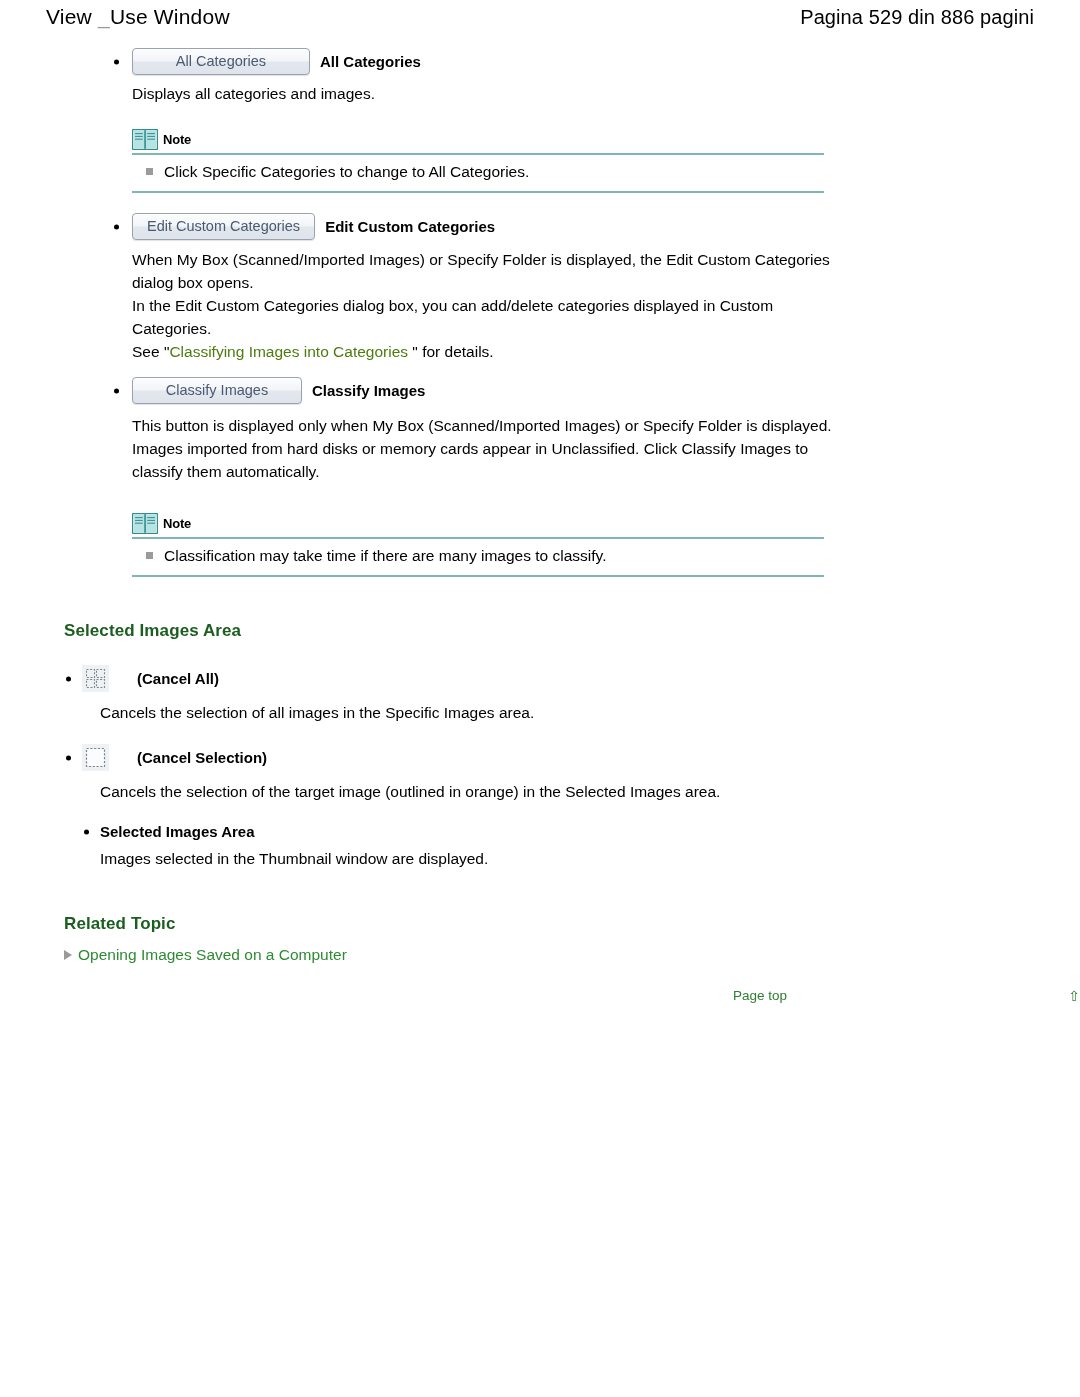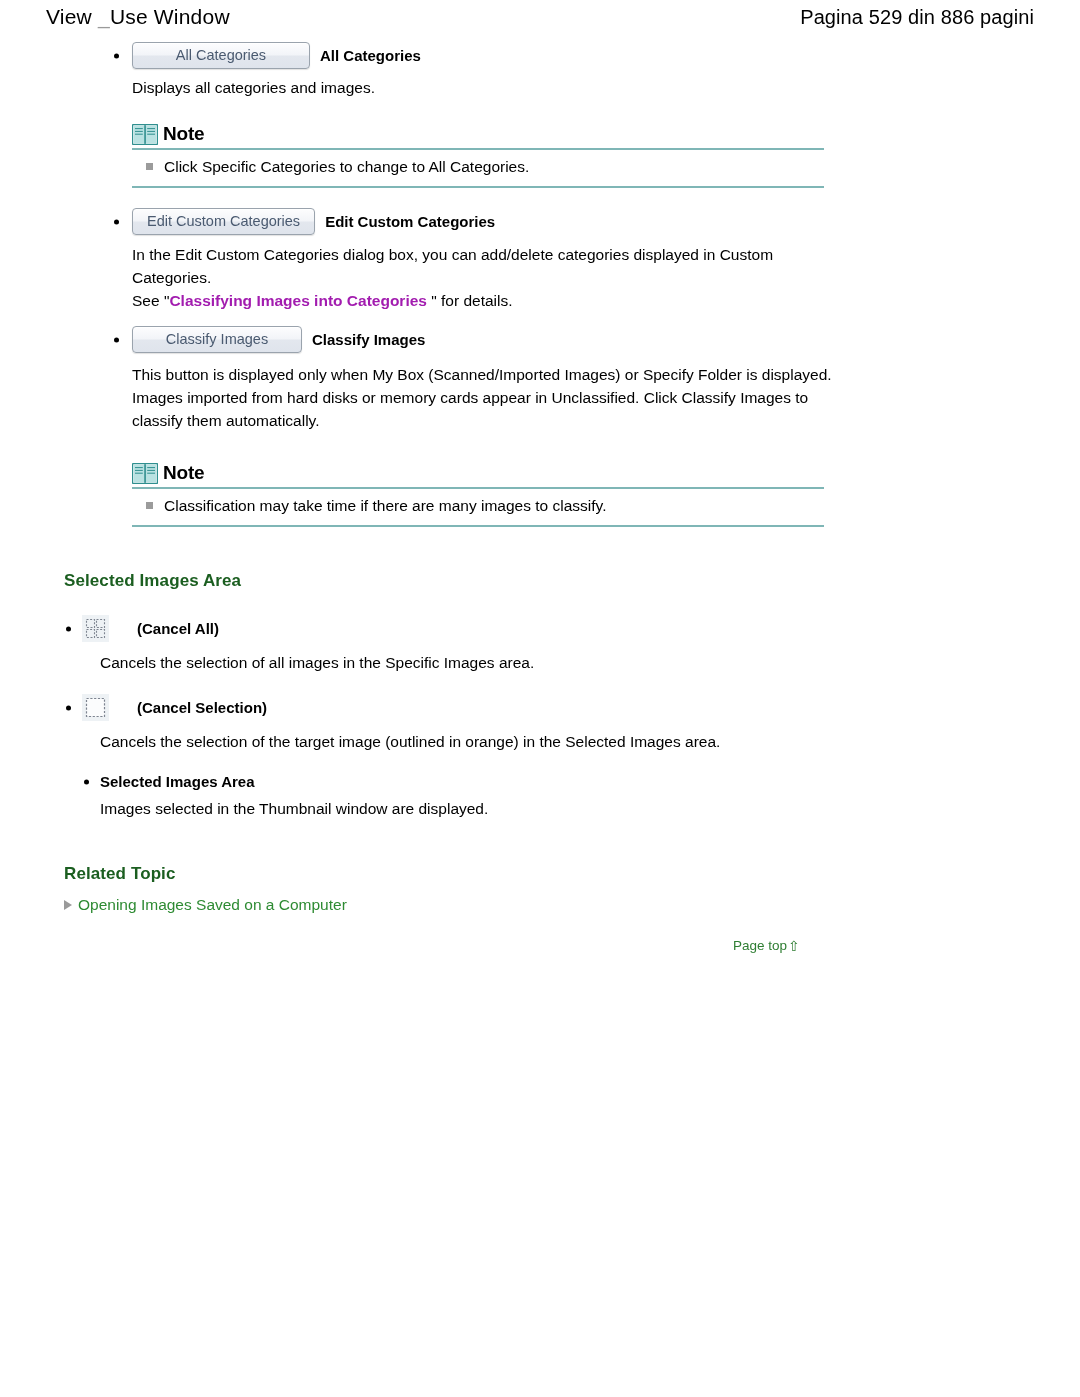--- a/index.html
+++ b/index.html
@@ -44,21 +44,21 @@
     font-size: 20px;
     font-weight: 400;
     color: #000;
     white-space: nowrap;
     letter-spacing: 0.1px;
   }
 
   
   .content {
     position: absolute;
-    top: 42px;
+    top: 48px;
     left: 0;
     width: 1080px;
   }
 
   
   .winbtn {
     display: inline-block;
     box-sizing: border-box;
     height: 27px;
     line-height: 25px;
@@ -105,38 +105,37 @@
   .para {
     margin-left: 132px;
     font-size: 15.5px;
     line-height: 22px;
     color: #000;
     max-width: 700px;
   }
   .para.tight { line-height: 23px; }
 
   .link-green {
-    color: #a21caf;
+    color: #4d7c0f;
     text-decoration: none;
-    font-weight: bold;
   }
 
   
   .note-box {
     margin-left: 132px;
     width: 692px;
   }
   .note-head {
     display: flex;
     align-items: center;
     gap: 5px;
     margin-bottom: 3px;
   }
   .note-title {
-    font-size: 19px;
+    font-size: 13px;
     font-weight: bold;
     color: #000;
     letter-spacing: -0.2px;
   }
   .note-rule {
     height: 2px;
     background: #7fb6b6;
     width: 100%;
   }
   .note-item {
@@ -228,21 +227,21 @@
     flex: 0 0 auto;
   }
   .rel-link {
     font-size: 15.5px;
     color: #2e8b33;
     text-decoration: none;
   }
 
   .pagetop-row {
     display: flex;
-    justify-content: flex-start;
+    justify-content: space-between;
     margin-left: 733px;
     align-items: center;
     gap: 1px;
   }
   .pagetop {
     font-size: 13.5px;
     color: #2e7d32;
     text-decoration: none;
   }
   .pagetop-arrow {
@@ -308,20 +307,21 @@
   </div>
 
   <div class="sp-20"></div>
 
   <div class="bullet-row">
     <span class="disc"></span>
     <span class="winbtn" style="min-width:168px;">Edit Custom Categories</span>
     <span class="bullet-label">Edit Custom Categories</span>
   </div>
   <div class="sp-8"></div>
+  <div class="para tight">When My Box (Scanned/Imported Images) or Specify Folder is displayed, the Edit Custom Categories dialog box opens.</div>
   <div class="para tight">In the Edit Custom Categories dialog box, you can add/delete categories displayed in Custom Categories.</div>
   <div class="para tight"><span>See "</span><a class="link-green" href="#">Classifying Images into Categories</a><span> " for details.</span></div>
 
   <div class="sp-14"></div>
 
   <div class="bullet-row">
     <span class="disc"></span>
     <span class="winbtn" style="min-width:170px;">Classify Images</span>
     <span class="bullet-label">Classify Images</span>
   </div>

